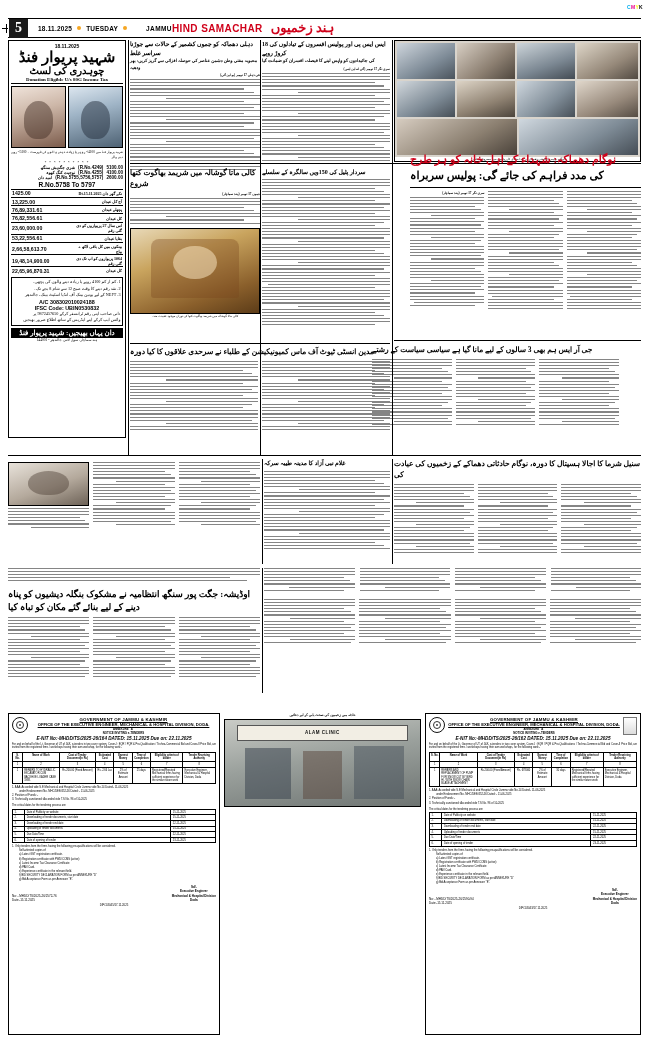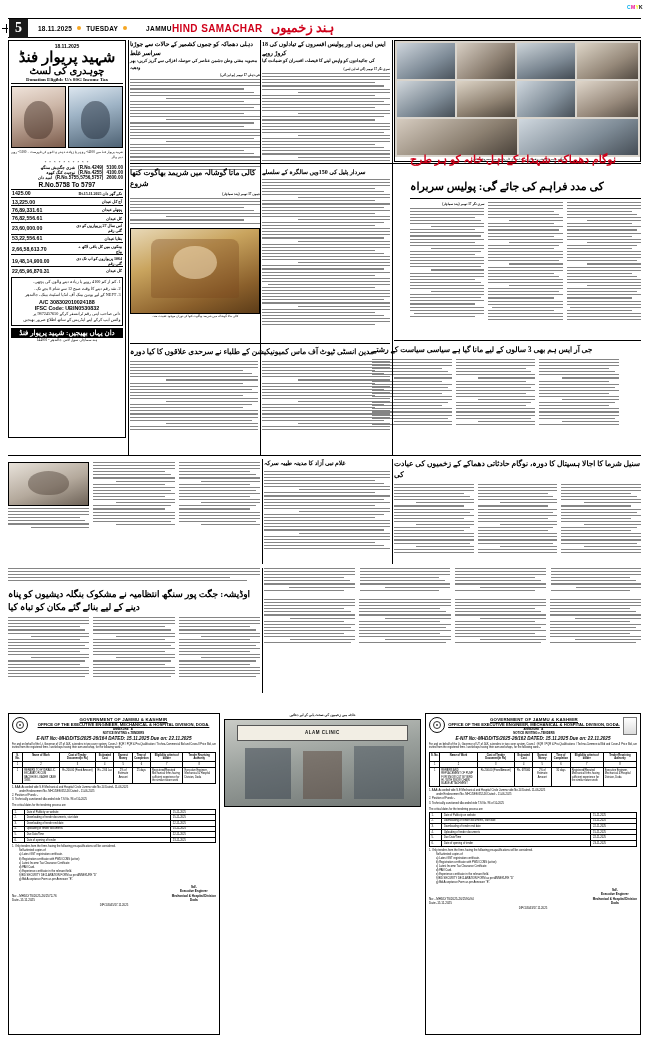--- a/index.html
+++ b/index.html
@@ -410,21 +410,21 @@
         <i></i>
         <i></i>
         <i></i>
     </div>
   </div>
 
   <div style="position:absolute;left:394px;top:152px;width:247px;height:168px;padding-left:16px;">
     <div class="hl h-xl">
       <span class="em">نوگام دھماکہ: شہداء کے اہل خانہ کو ہر طرح</span>
     </div>
-    <div class="hl h-xl" style="margin-top:11px;">کی مدد فراہم کی جائے گی: پولیس سربراہ</div>
+    <div class="hl h-xl" style="margin-top:0;">کی مدد فراہم کی جائے گی: پولیس سربراہ</div>
     <div class="row-rule" style="position:relative;width:100%;margin-top:3px;"></div>
     <div style="display:flex;gap:4px;margin-top:3px;">
       <div style="flex:1;">
         <div class="byline">سری نگر 17 نومبر (ہند سماچار)</div>
         <div class="lines" style="margin-top:2px;height:112px;">
           <i></i>
             <i></i>
             <i></i>
             <i></i>
             <i></i>

